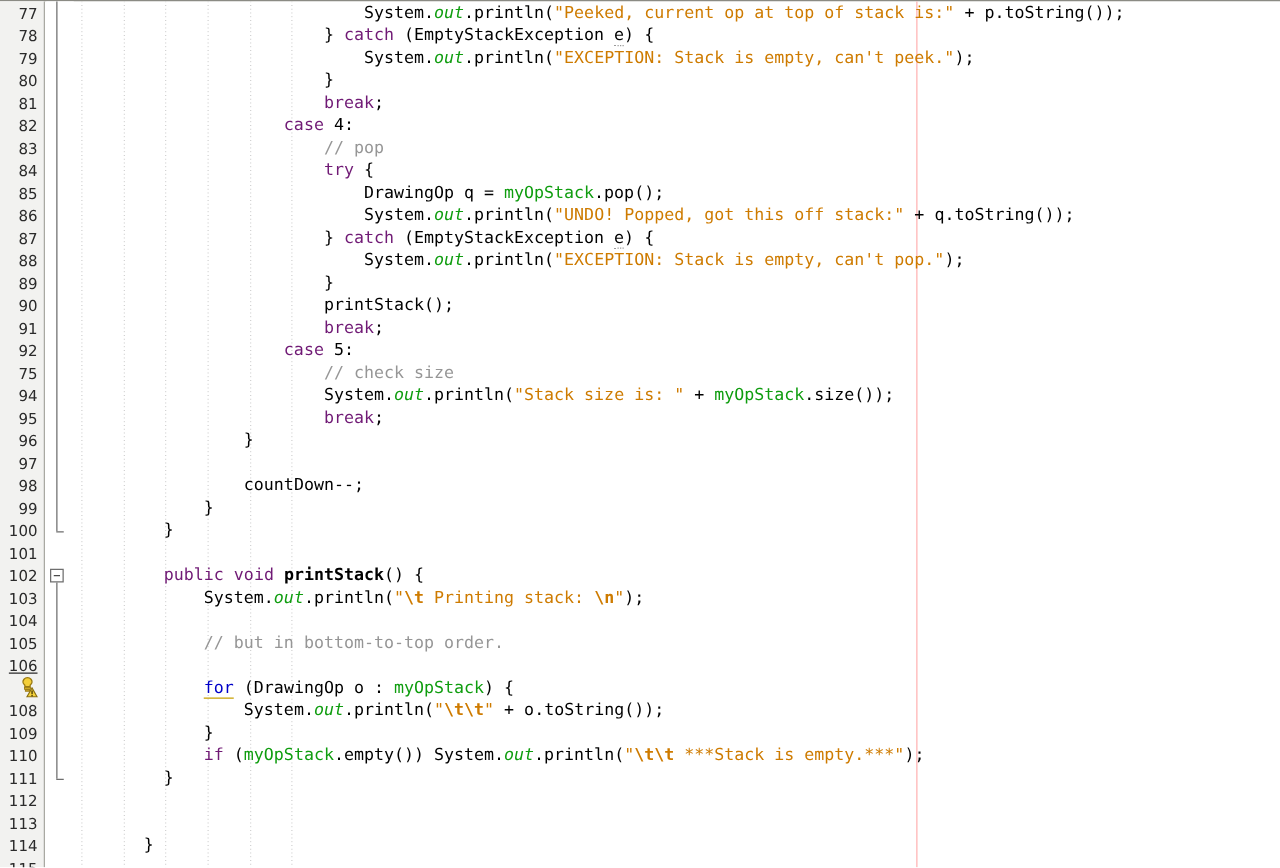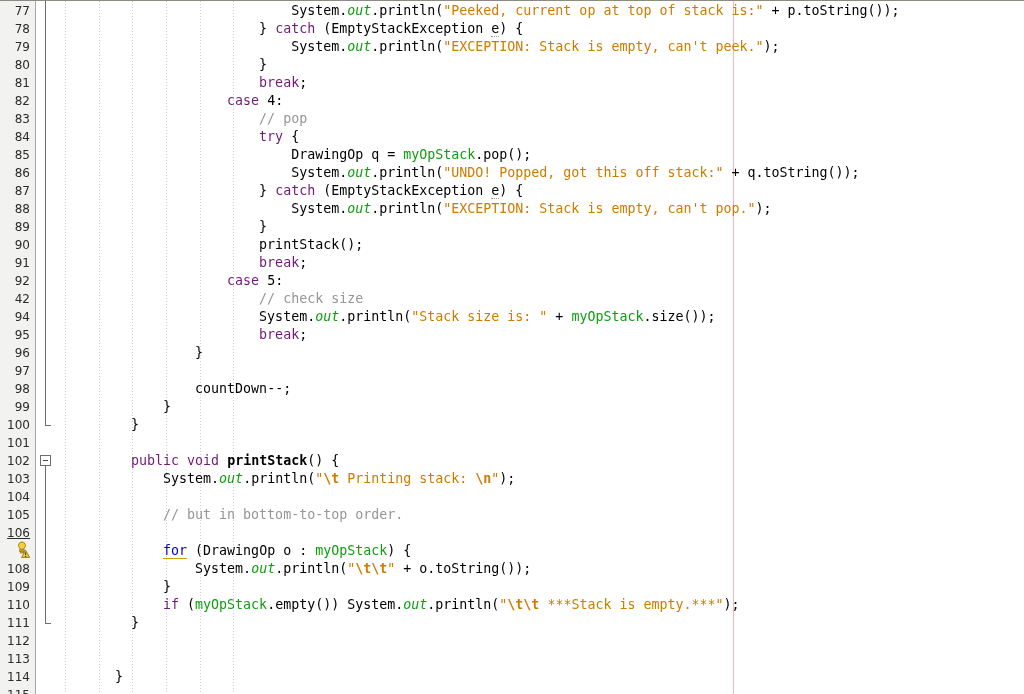--- a/index.html
+++ b/index.html
@@ -187,21 +187,21 @@
       <div class="lnum" style="top: 109px;">83</div>
       <div class="lnum" style="top: 127px;">84</div>
       <div class="lnum" style="top: 145px;">85</div>
       <div class="lnum" style="top: 163px;">86</div>
       <div class="lnum" style="top: 181px;">87</div>
       <div class="lnum" style="top: 199px;">88</div>
       <div class="lnum" style="top: 217px;">89</div>
       <div class="lnum" style="top: 235px;">90</div>
       <div class="lnum" style="top: 253px;">91</div>
       <div class="lnum" style="top: 271px;">92</div>
-      <div class="lnum" style="top: 289px;">42</div>
+      <div class="lnum" style="top: 289px;">75</div>
       <div class="lnum" style="top: 307px;">94</div>
       <div class="lnum" style="top: 325px;">95</div>
       <div class="lnum" style="top: 343px;">96</div>
       <div class="lnum" style="top: 361px;">97</div>
       <div class="lnum" style="top: 379px;">98</div>
       <div class="lnum" style="top: 397px;">99</div>
       <div class="lnum" style="top: 415px;">100</div>
       <div class="lnum" style="top: 433px;">101</div>
       <div class="lnum" style="top: 451px;">102</div>
       <div class="lnum" style="top: 469px;">103</div>

